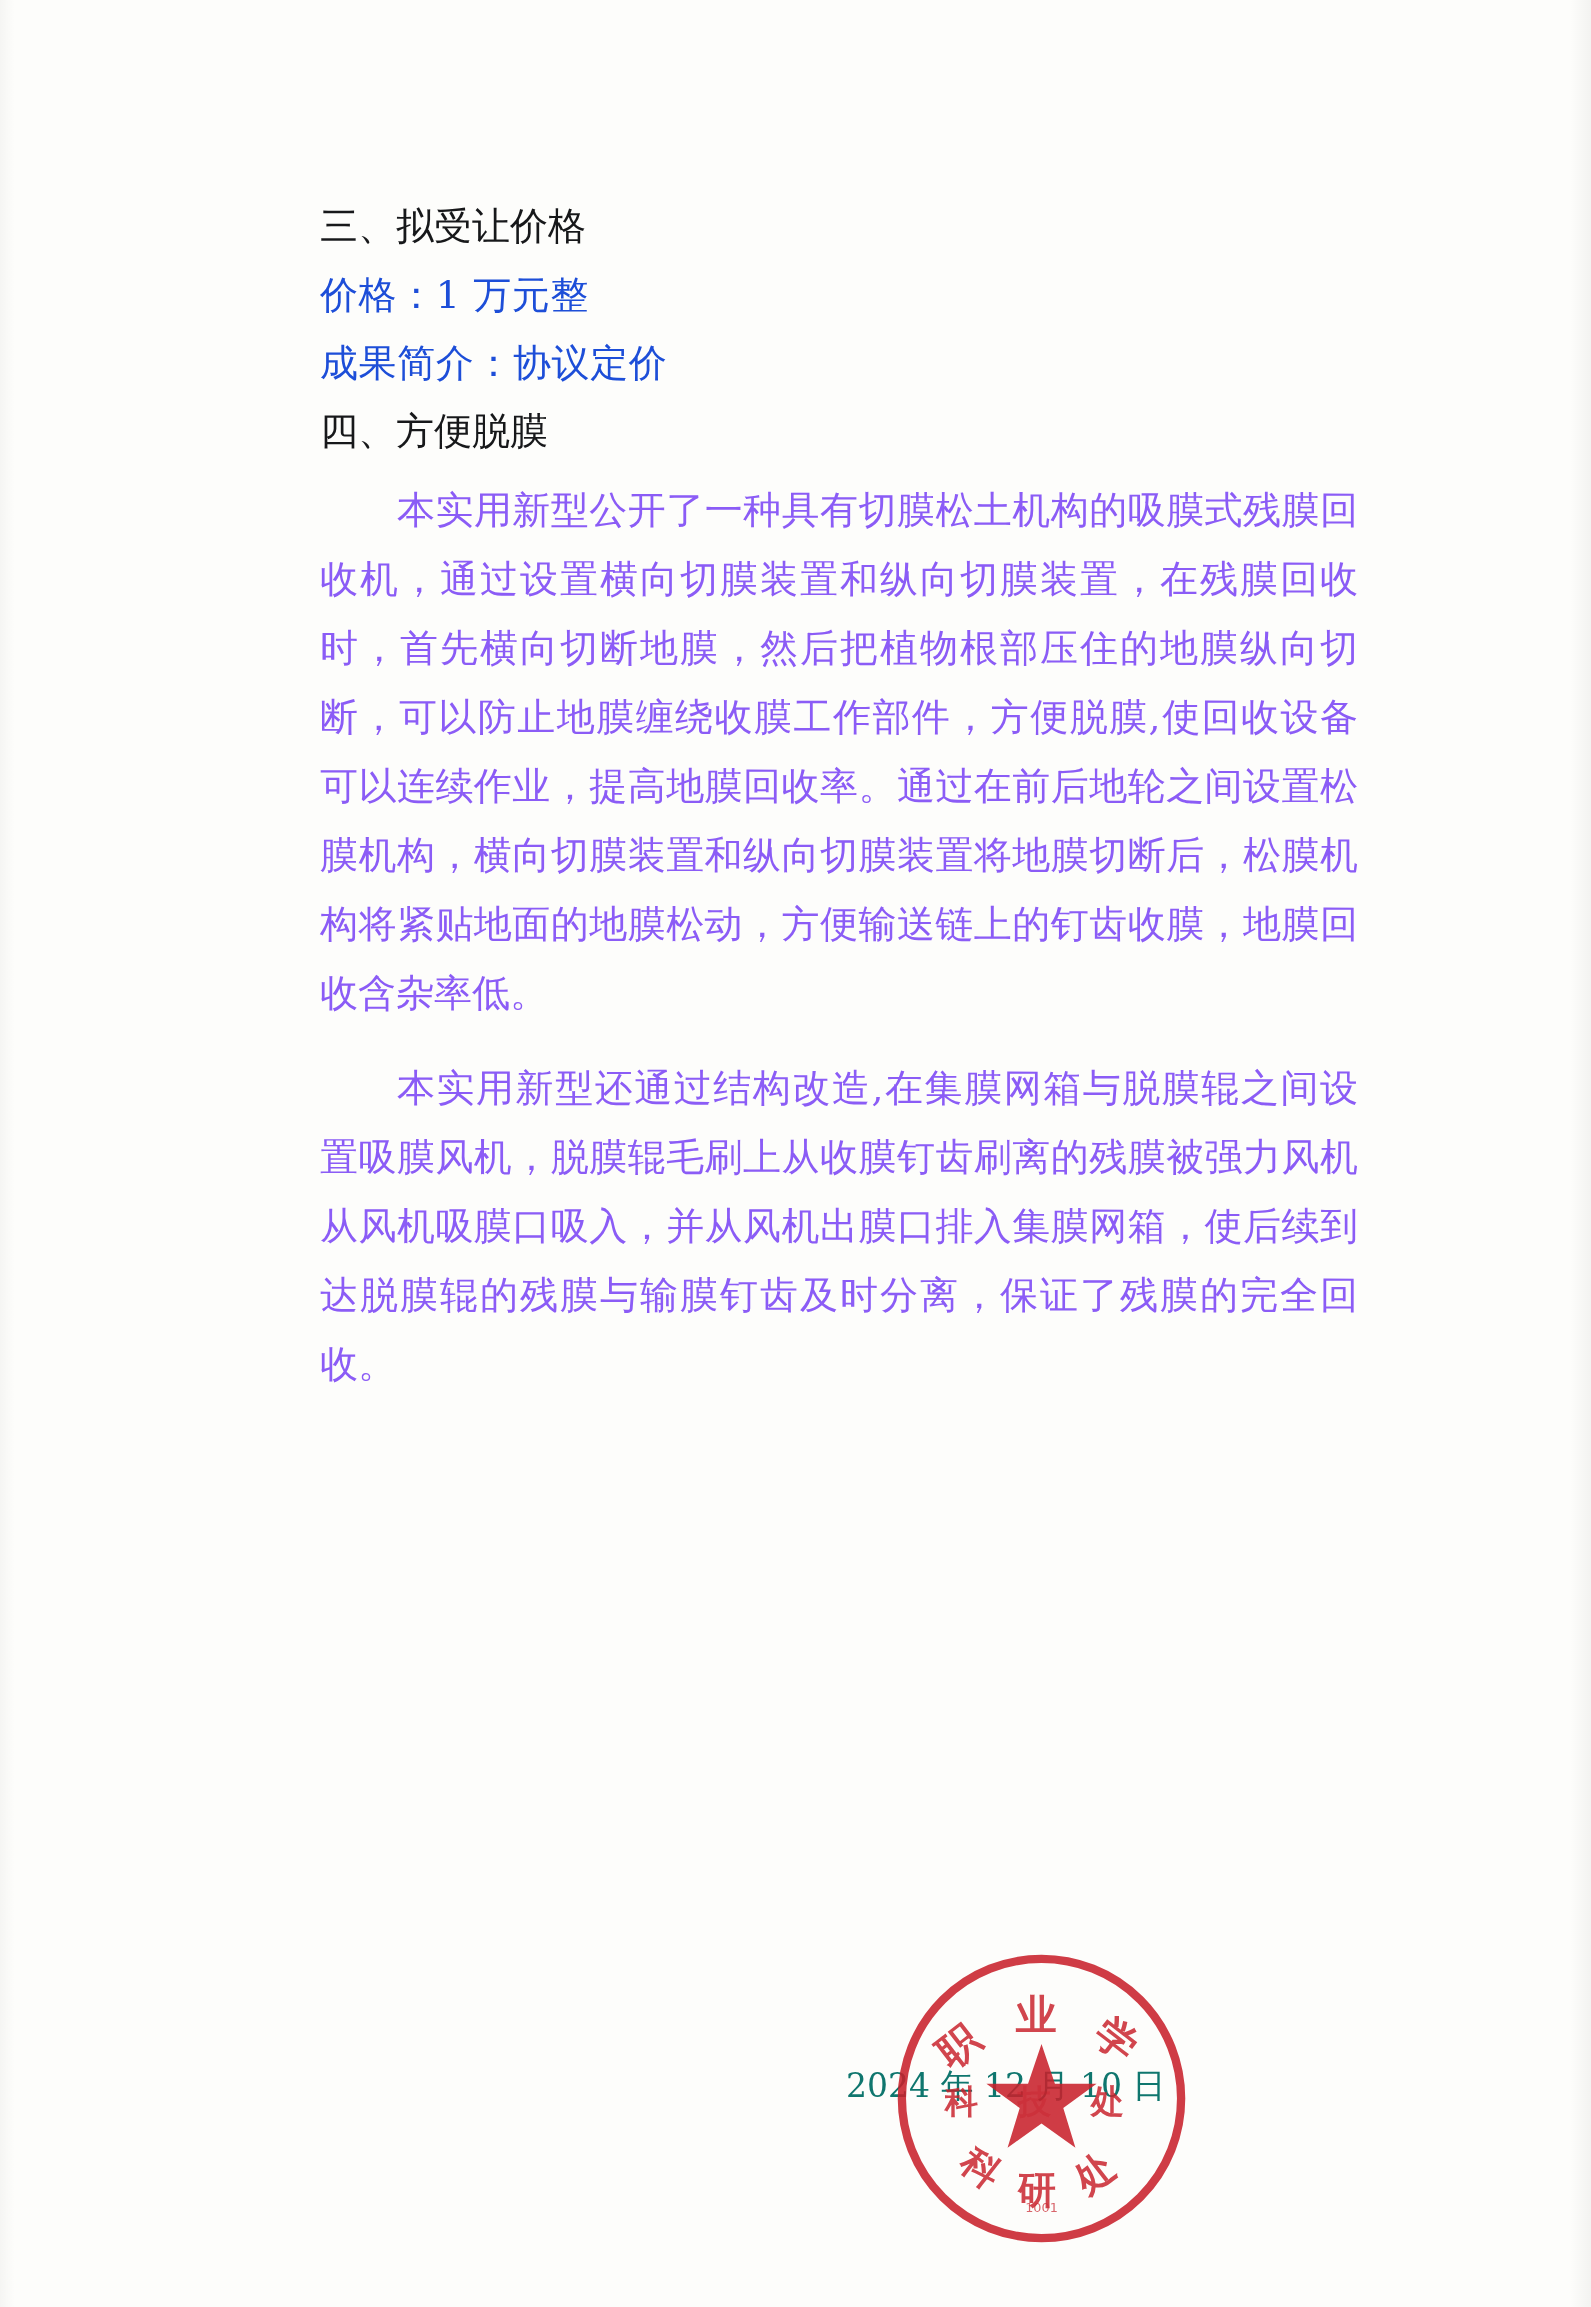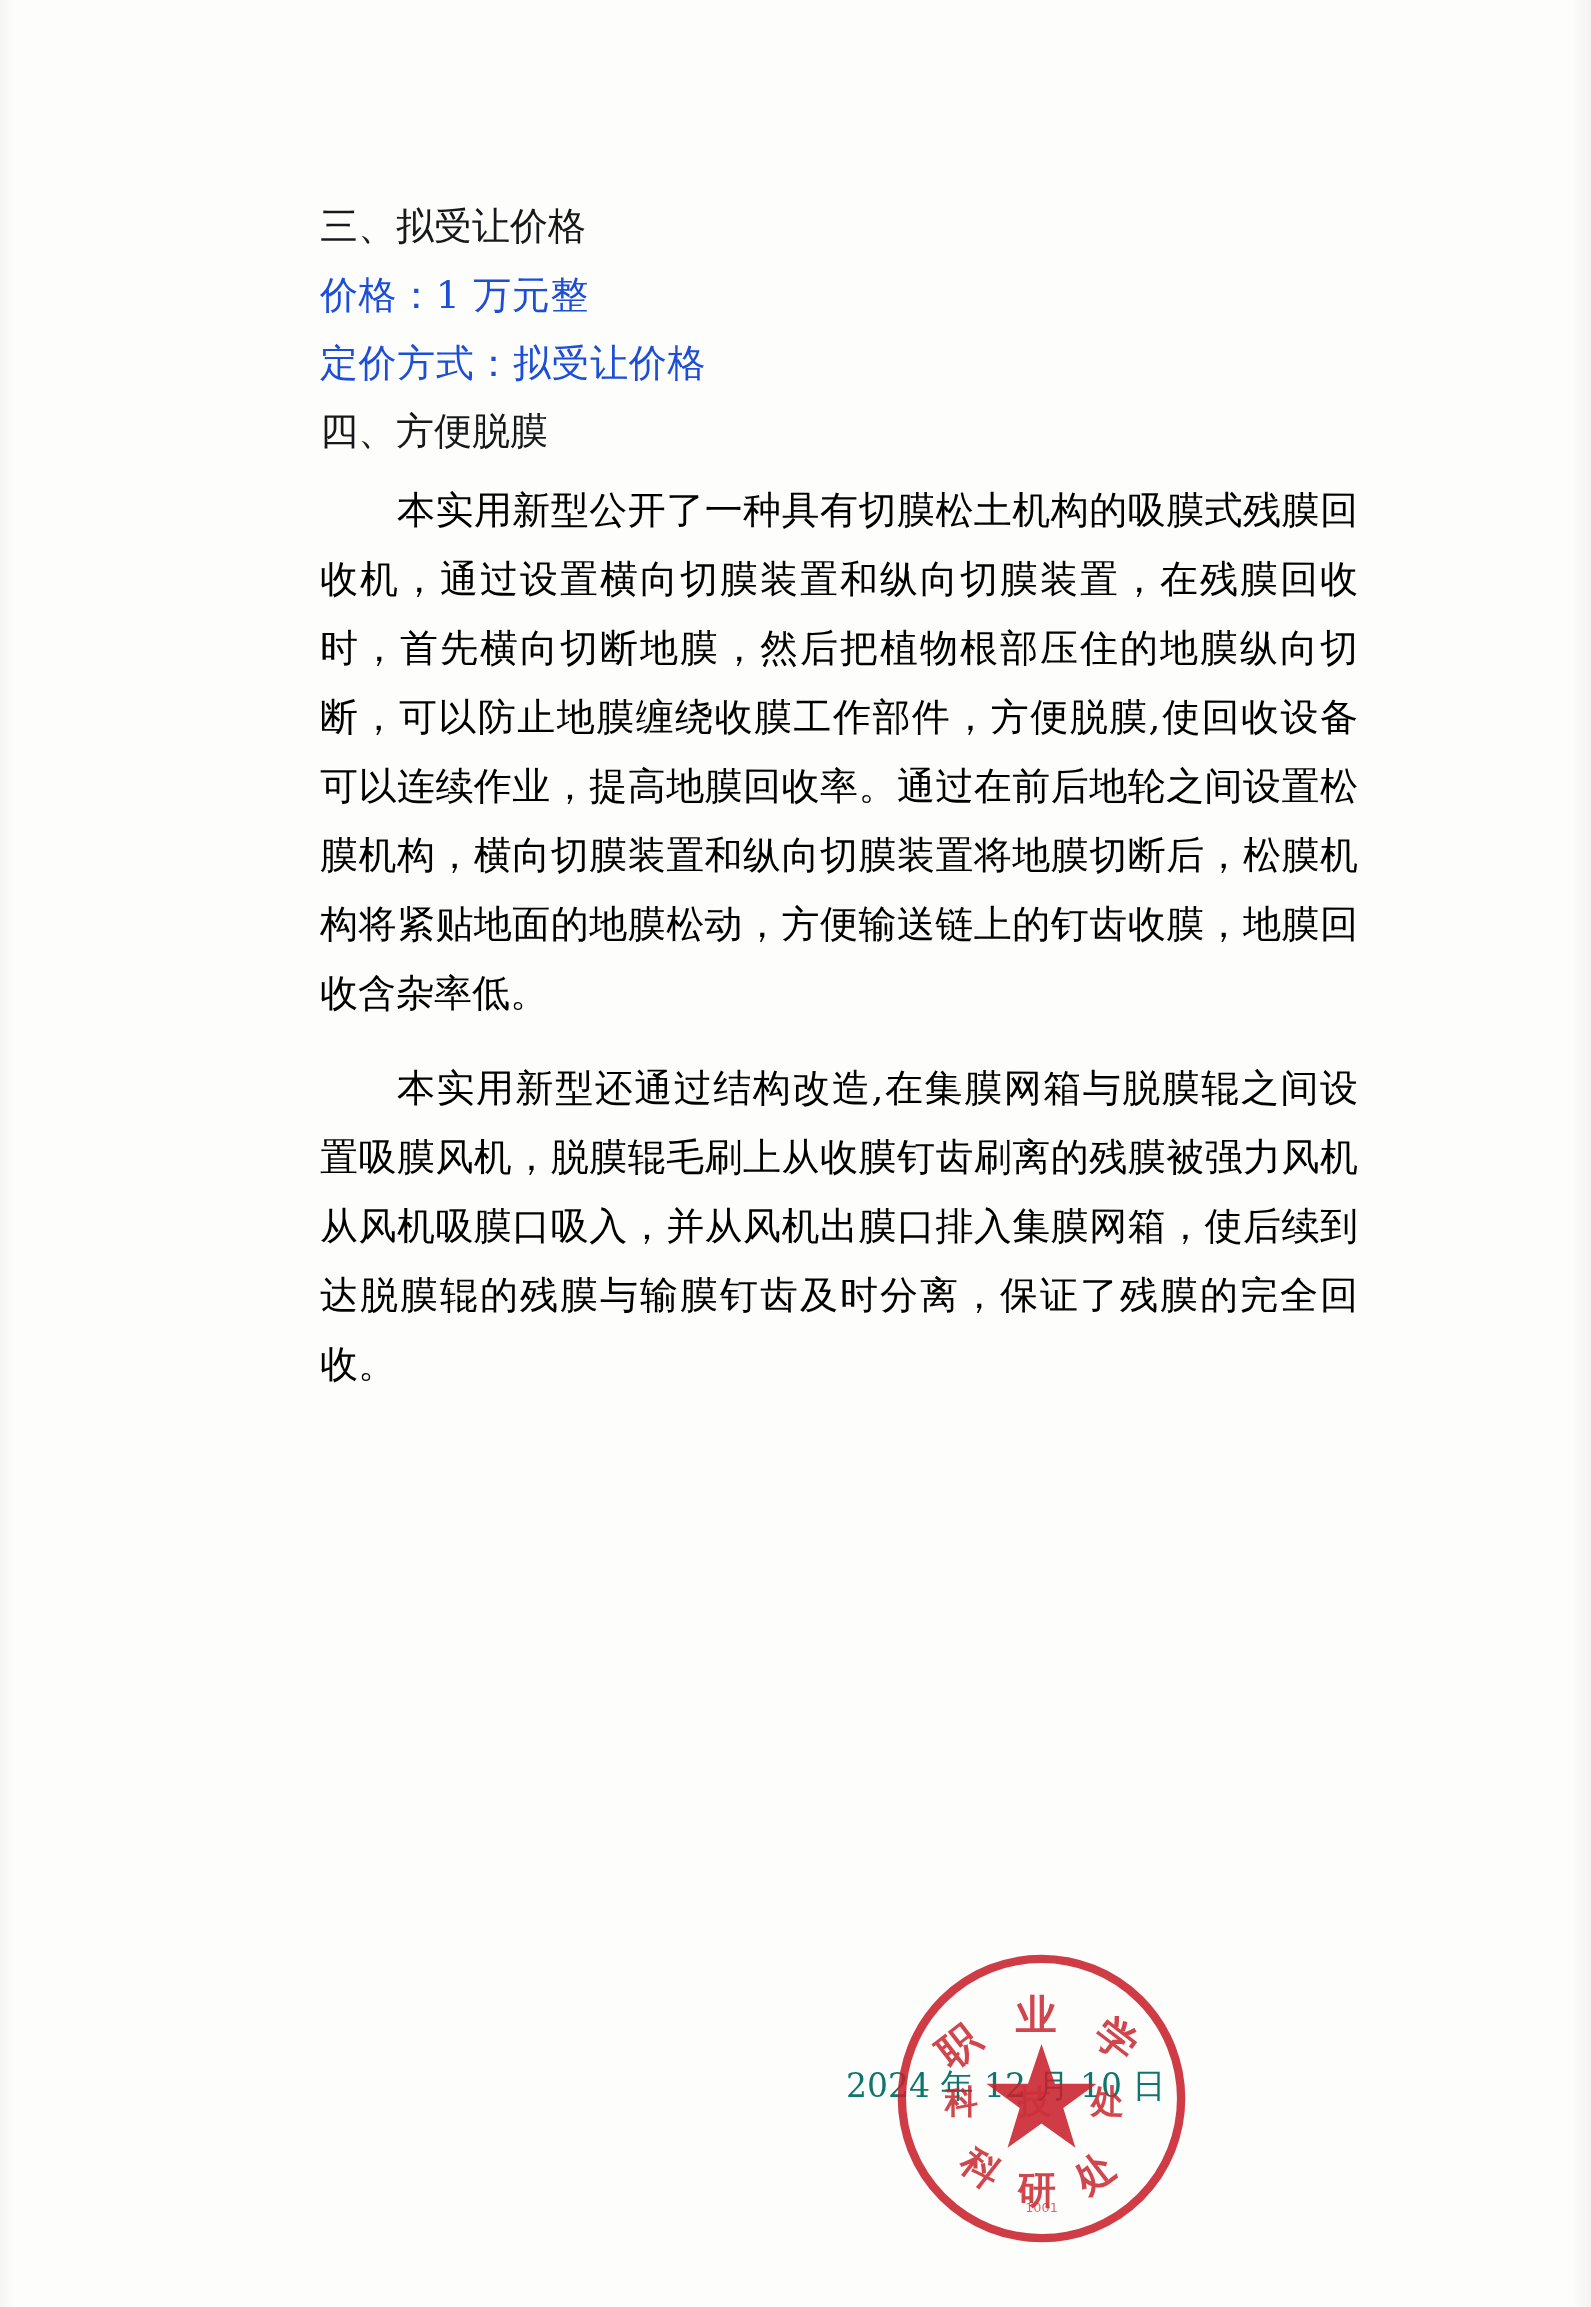--- a/index.html
+++ b/index.html
@@ -58,21 +58,21 @@
     font-size: 38px;
     line-height: 69px;
     color: #17181a;
     white-space: pre;
   }
 
   .para {
     font-family: "DejaVu Serif", "Liberation Serif", serif;
     font-size: 38px;
     line-height: 69px;
-    color: #000000;
+    color: #8b5cf6;
     text-align: justify;
     text-justify: inter-character;
     text-indent: 77px;
     margin: 0;
   }
 
   .block-gap-1 { height: 10.3px; }
   .block-gap-2 { height: 26px; }
 
   
@@ -110,21 +110,21 @@
 
 <div class="page">
 
   <div class="scan-edge-left"></div>
   <div class="scan-edge-right"></div>
 
   <div class="content">
 
     <div class="heading">三、拟受让价格</div>
     <div class="line">价格：1 万元整</div>
-    <div class="line">定价方式：拟受让价格</div>
+    <div class="line">成果简介：协议定价</div>
     <div class="heading">四、方便脱膜</div>
 
     <div class="block-gap-1"></div>
 
     <p class="para">本实用新型公开了一种具有切膜松土机构的吸膜式残膜回收机，通过设置横向切膜装置和纵向切膜装置，在残膜回收时，首先横向切断地膜，然后把植物根部压住的地膜纵向切断，可以防止地膜缠绕收膜工作部件，方便脱膜,使回收设备可以连续作业，提高地膜回收率。通过在前后地轮之间设置松膜机构，横向切膜装置和纵向切膜装置将地膜切断后，松膜机构将紧贴地面的地膜松动，方便输送链上的钉齿收膜，地膜回收含杂率低。</p>
 
     <div class="block-gap-2"></div>
 
     <p class="para">本实用新型还通过结构改造,在集膜网箱与脱膜辊之间设置吸膜风机，脱膜辊毛刷上从收膜钉齿刷离的残膜被强力风机从风机吸膜口吸入，并从风机出膜口排入集膜网箱，使后续到达脱膜辊的残膜与输膜钉齿及时分离，保证了残膜的完全回收。</p>
 

